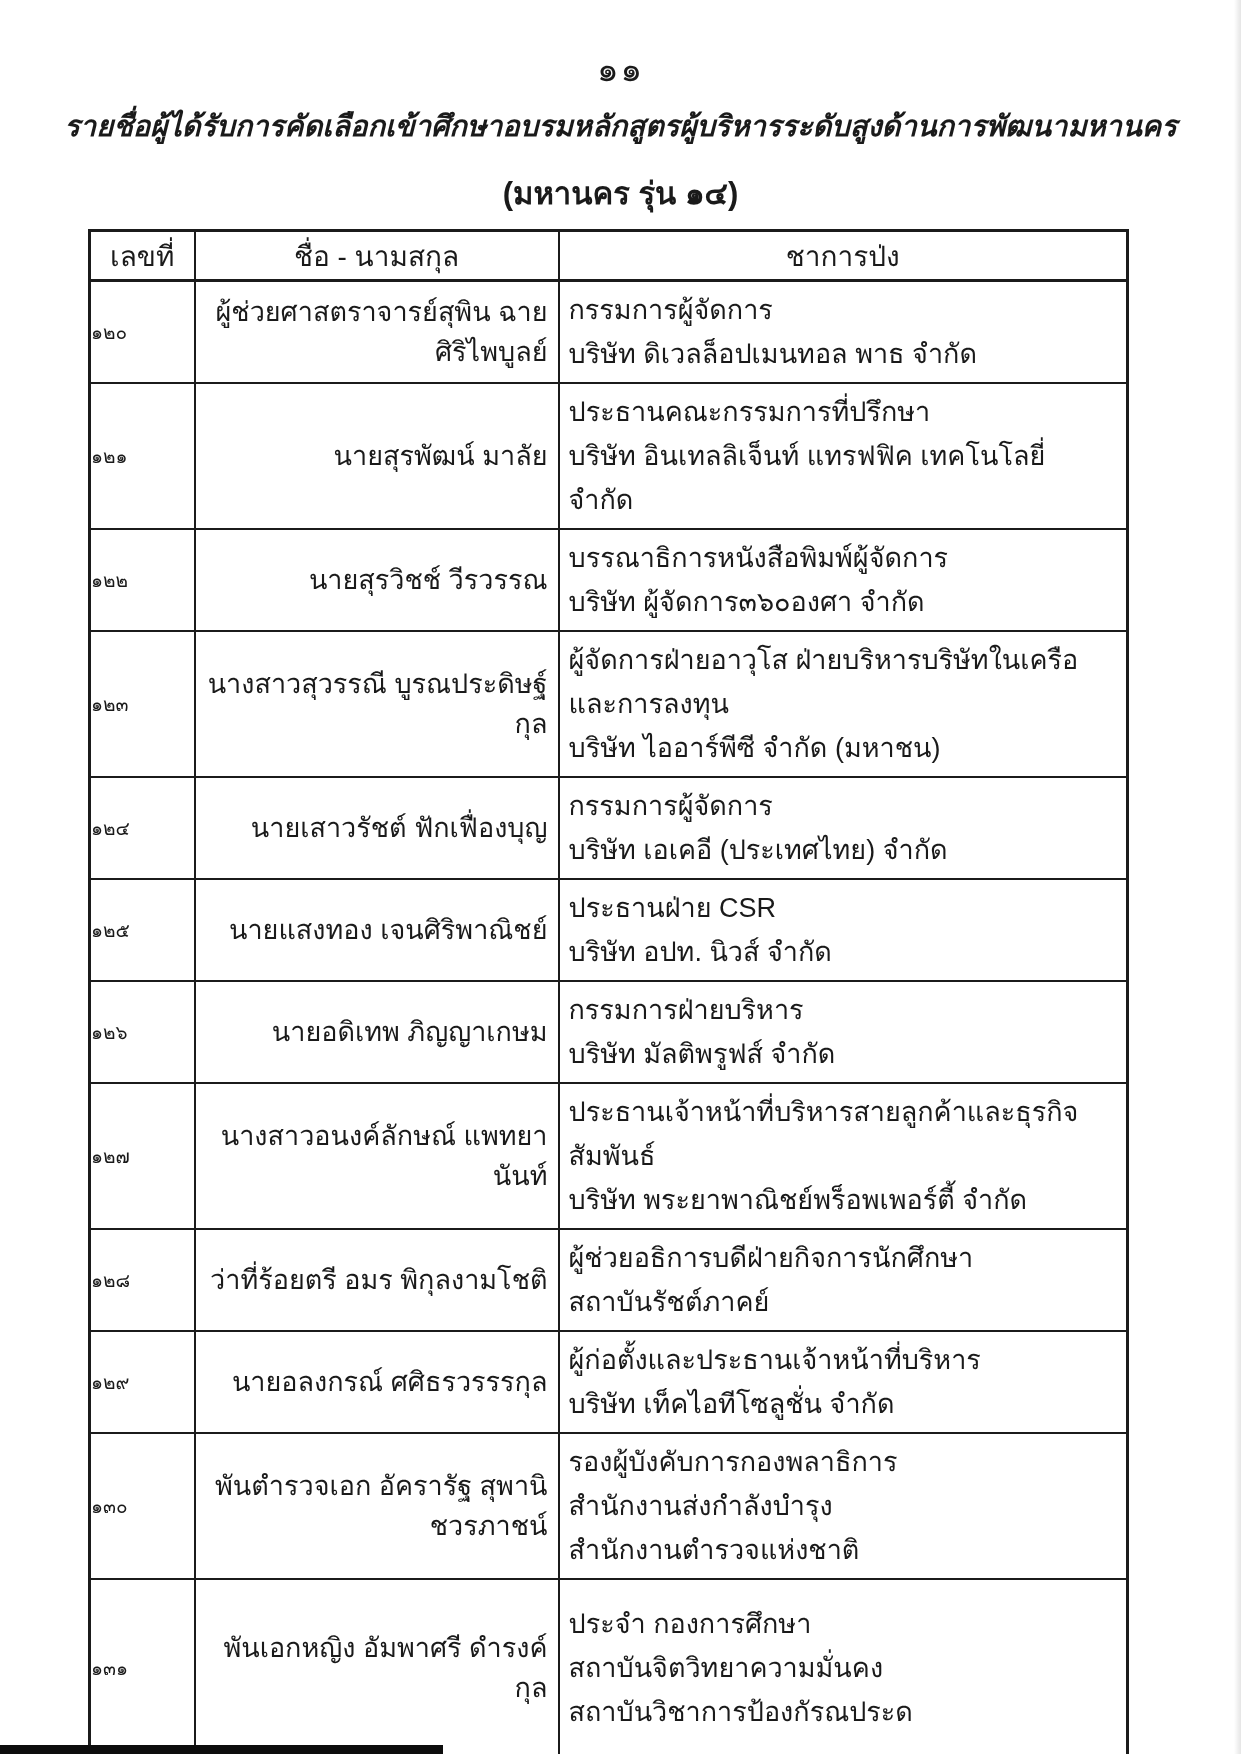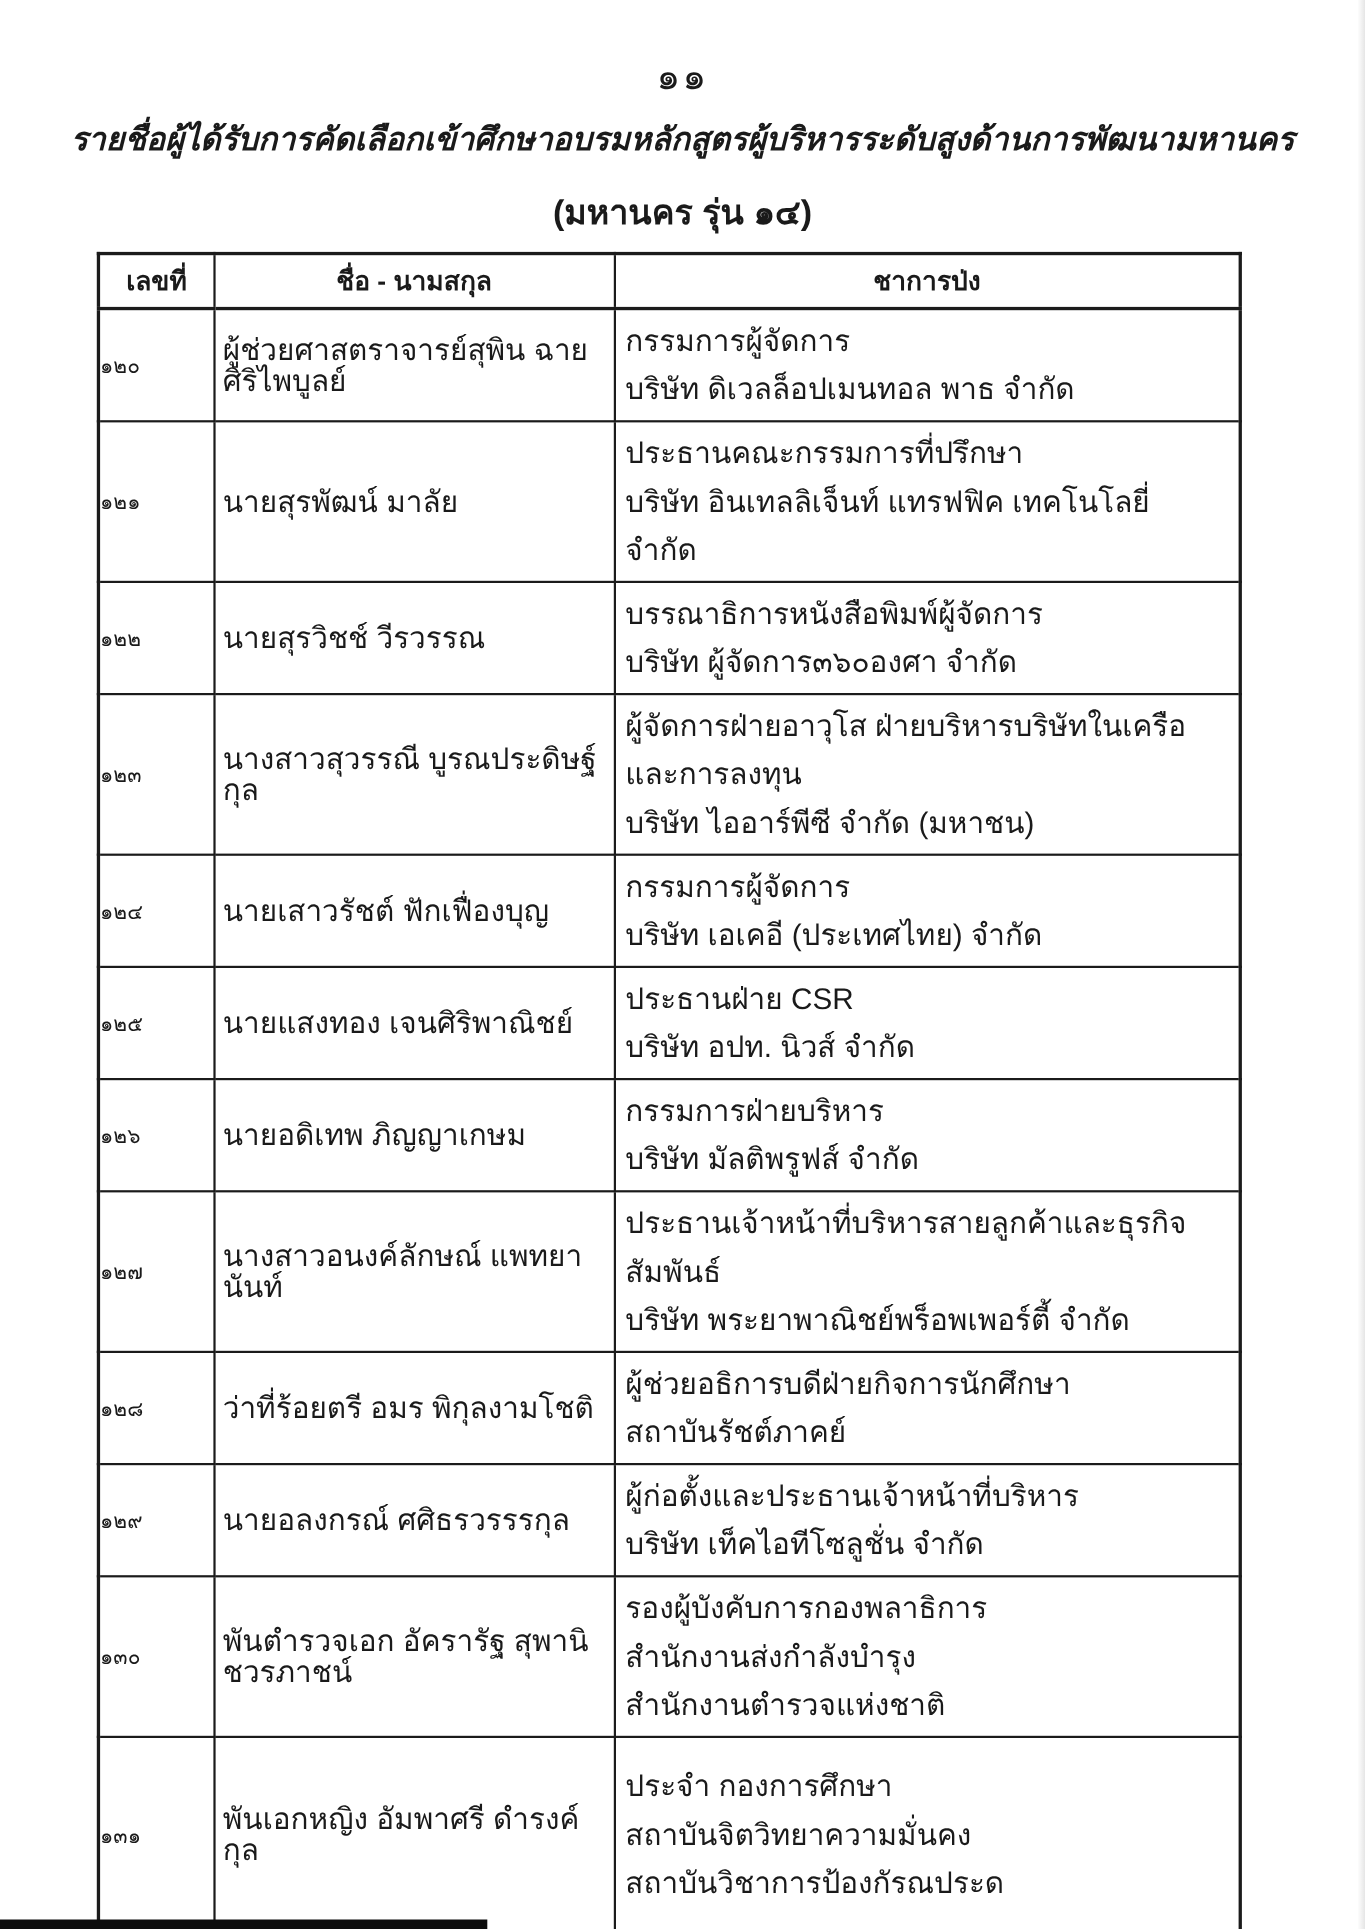--- a/index.html
+++ b/index.html
@@ -53,33 +53,33 @@
   table.roster col.col-no   { width: 105px; }
   table.roster col.col-name { width: 364px; }
   table.roster col.col-pos  { width: 569px; }
   table.roster th, table.roster td {
     border: 2px solid #1b1b1b;
     vertical-align: middle;
   }
   table.roster { border: 3px solid #1b1b1b; }
   table.roster thead th {
     height: 50px;
-    font-size: 24px;
-    font-weight: bold;
+    font-size: 28px;
+    font-weight: normal;
     text-align: center;
     border-bottom-width: 3px;
   }
   td.c-no {
     text-align: left;
     font-size: 19px;
   }
   td.c-name {
-    text-align: left;
+    text-align: right;
     padding: 4px 10px 4px 7px;
-    line-height: 28px;
+    line-height: 40px;
   }
   td.c-pos {
     text-align: left;
     padding: 6px 10px 6px 9px;
     margin-left: 38px;
   }
   .pos-line { line-height: 44px; }
   .scan-bar {
     position: absolute;
     left: 0;

